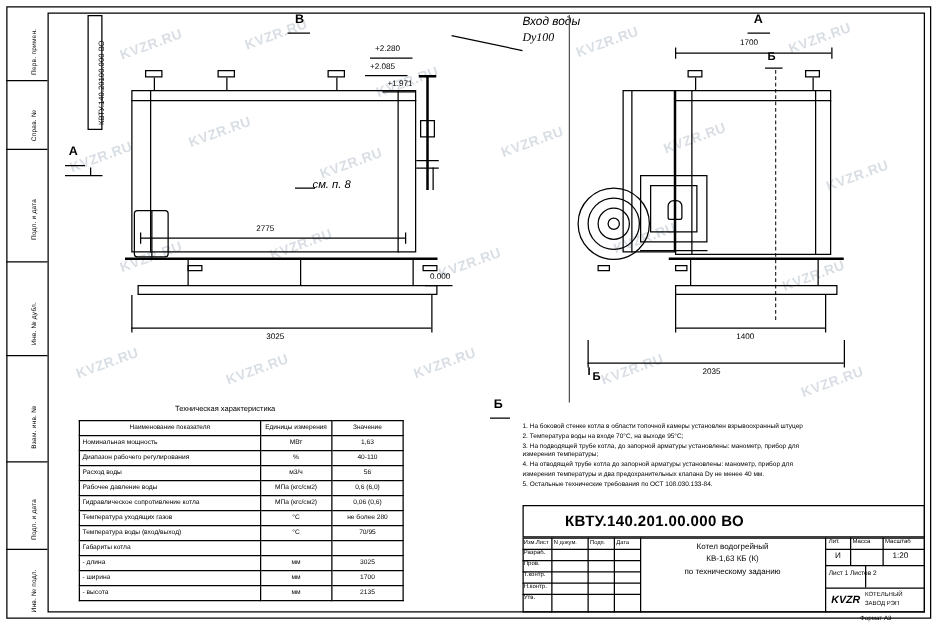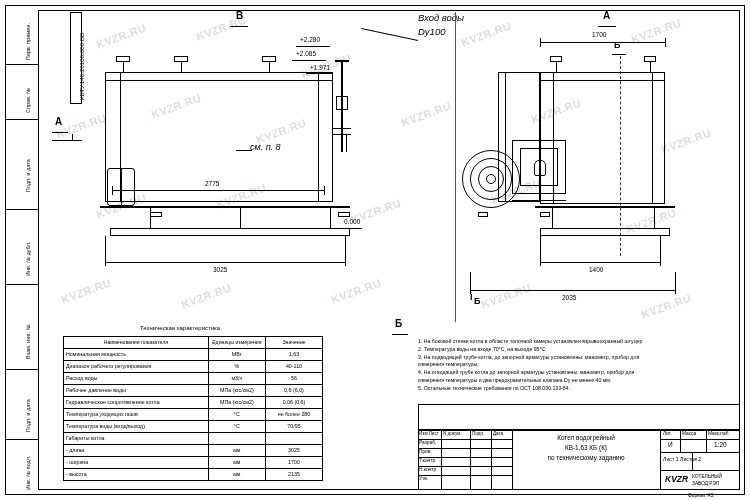--- a/index.html
+++ b/index.html
@@ -123,21 +123,21 @@
     <div class="box" style="left:338px;top:212px;width:12px;height:5px;"></div>
 
     <div class="ln vl" style="left:341px;top:60px;height:92px;width:2px;"></div>
     <div class="ln hl" style="left:335px;top:60px;width:14px;height:2px;"></div>
     <div class="box" style="left:336px;top:96px;width:12px;height:14px;"></div>
     <div class="ln hl" style="left:333px;top:128px;width:18px;"></div>
     <div class="ln hl" style="left:333px;top:134px;width:18px;"></div>
     <div class="ln vl" style="left:346px;top:134px;height:18px;"></div>
 
     <span class="lbl-i" style="left:418px;top:12px;font-size:9.5px;">Вход воды</span>
-    <span class="lbl-i" style="left:418px;top:26px;font-size:9.5px;">Dy100</span>
+    <span class="lbl-i" style="left:418px;top:26px;font-size:9.5px;font-family:Liberation Serif, serif;">Dy100</span>
     <div class="ln" style="left:360px;top:40px;width:58px;height:1px;transform:rotate(12deg);transform-origin:right center;"></div>
 
     <span class="dim" style="left:300px;top:36px;">+2.280</span>
     <div class="ln hl" style="left:296px;top:46px;width:34px;"></div>
     <span class="dim" style="left:296px;top:50px;">+2.085</span>
     <div class="ln hl" style="left:292px;top:60px;width:34px;"></div>
     <span class="dim" style="left:310px;top:64px;">+1.971</span>
     <div class="ln hl" style="left:306px;top:73px;width:26px;"></div>
     <span class="dim" style="left:344px;top:218px;">0.000</span>
     <div class="ln hl" style="left:340px;top:228px;width:22px;"></div>
@@ -295,20 +295,21 @@
     <div>1. На боковой стенке котла в области топочной камеры установлен взрывоохранный штуцер</div>
     <div>2. Температура воды на входе 70°С, на выходе 95°С;</div>
     <div>3. На подводящей трубе котла, до запорной арматуры установлены: манометр, прибор для</div>
     <div>    измерения температуры;</div>
     <div>4. На отводящей трубе котла до запорной арматуры установлены: манометр, прибор для</div>
     <div>    измерения температуры и два предохранительных клапана Dy не менее 40 мм.</div>
     <div>5. Остальные технические требования по ОСТ 108.030.133-84.</div>
   </div>
 
   <div class="box" style="left:418px;top:404px;width:322px;height:26px;"></div>
+  <span class="stampbig" style="left:452px;top:410px;">КВТУ.140.201.00.000  ВО</span>
 
   <div class="box" style="left:418px;top:430px;width:322px;height:60px;"></div>
 
   <div class="ln vl" style="left:441px;top:430px;height:60px;"></div>
   <div class="ln vl" style="left:470px;top:430px;height:60px;"></div>
   <div class="ln vl" style="left:491px;top:430px;height:60px;"></div>
   <div class="ln vl" style="left:512px;top:430px;height:60px;"></div>
   <div class="ln vl" style="left:660px;top:430px;height:60px;"></div>
 
   <div class="ln hl" style="left:418px;top:439px;width:94px;"></div>

